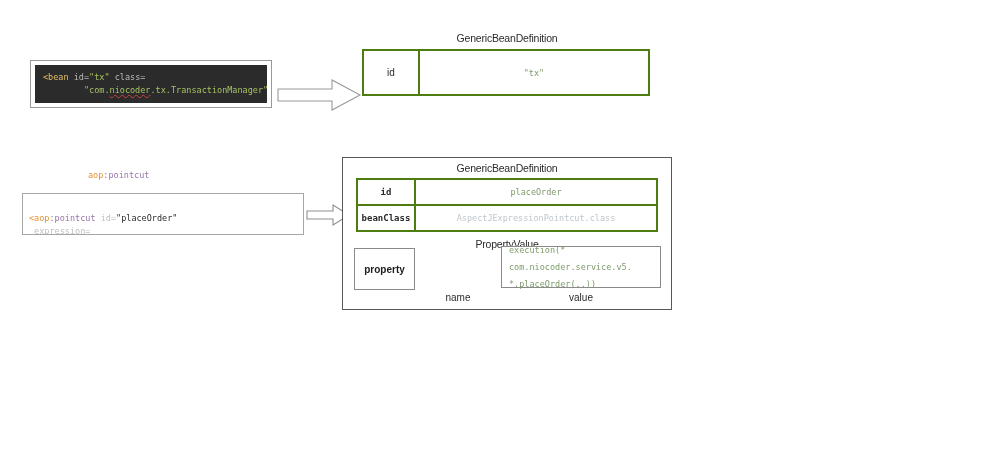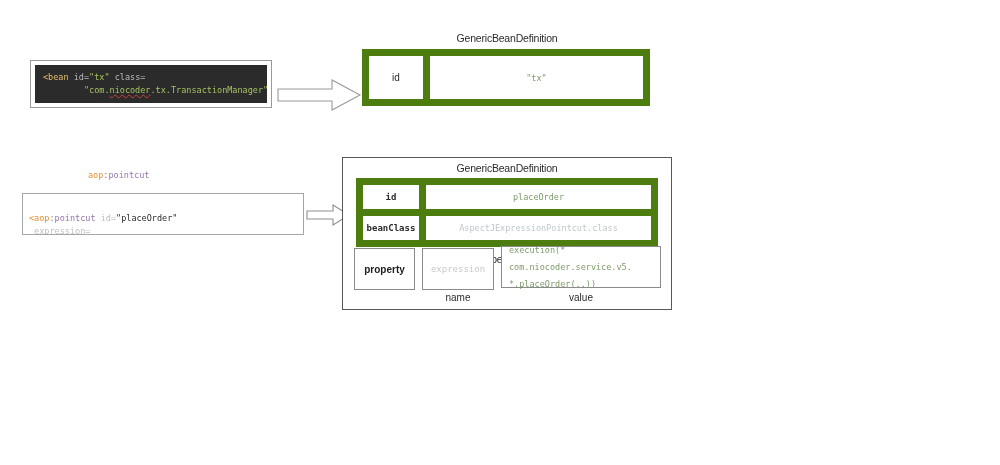--- a/index.html
+++ b/index.html
@@ -81,21 +81,21 @@
     white-space: nowrap;
   }
 
   
   .gbd-table {
     border-collapse: collapse;
     table-layout: fixed;
     background: #ffffff;
   }
   .gbd-table td {
-    border: 7px solid #4d7c0f;
+    border: 2px solid #4d7c0f;
     padding: 0;
     vertical-align: middle;
     text-align: center;
   }
   .cell-key-sans {
     font-family: "Liberation Sans", sans-serif;
     font-size: 10px;
     color: #2b2b2b;
   }
   .cell-key-mono {
@@ -228,23 +228,20 @@
       </table>
 
     <div class="diagram-title" style="margin-top:6px;">PropertyValue</div>
 
     <div class="abs" style="left:0; top:90px; width:330px; height:62px;">
 
       <div class="abs pv-box" style="left:11px; top:0; width:61px; height:42px;">
         <span class="pv-prop-text">property</span>
       </div>
 
-      <div class="abs pv-box" style="left:79px; top:0; width:72px; height:42px;">
-        <span class="pv-expr-text">expression</span>
-      </div>
       <div class="abs pv-caption" style="left:79px; top:44px; width:72px;">name</div>
 
       <div class="abs pv-box" style="left:158px; top:-2px; width:160px; height:42px;">
         <span class="pv-val-text">execution(*
 com.niocoder.service.v5.
 *.placeOrder(..))</span>
       </div>
       <div class="abs pv-caption" style="left:158px; top:44px; width:160px;">value</div>
 
     </div>

